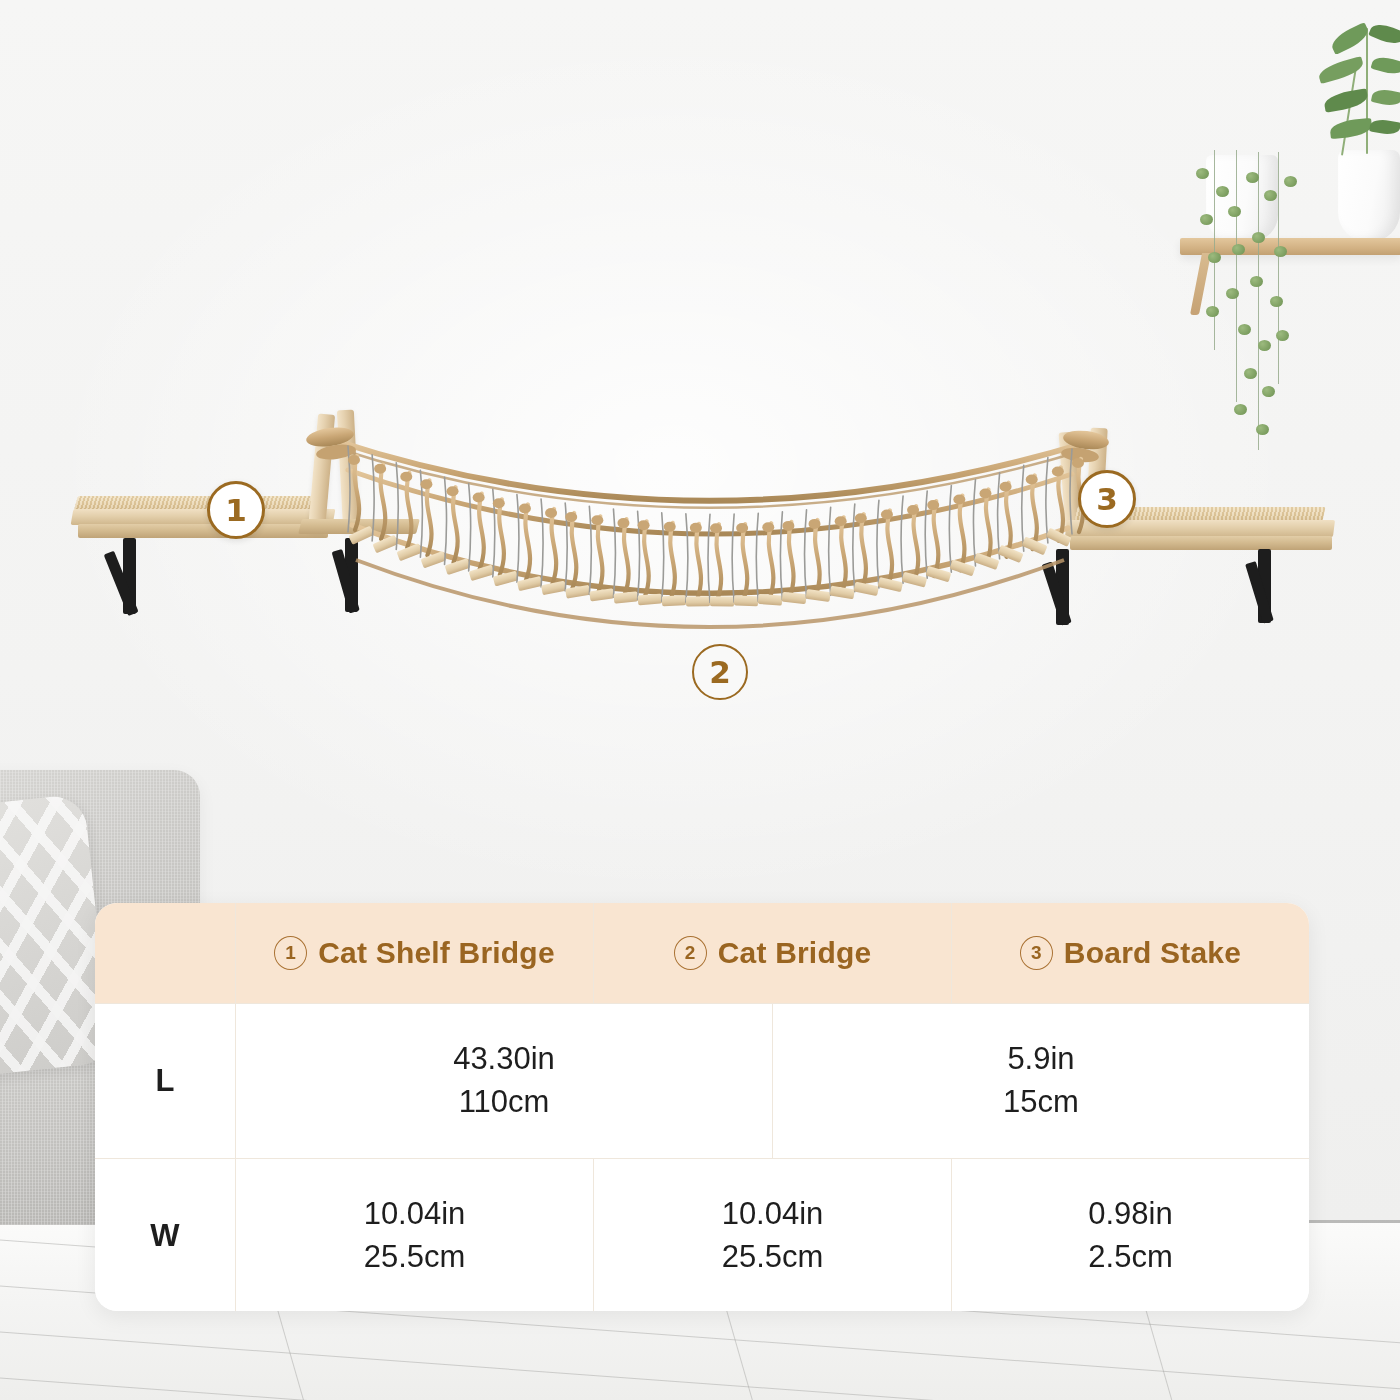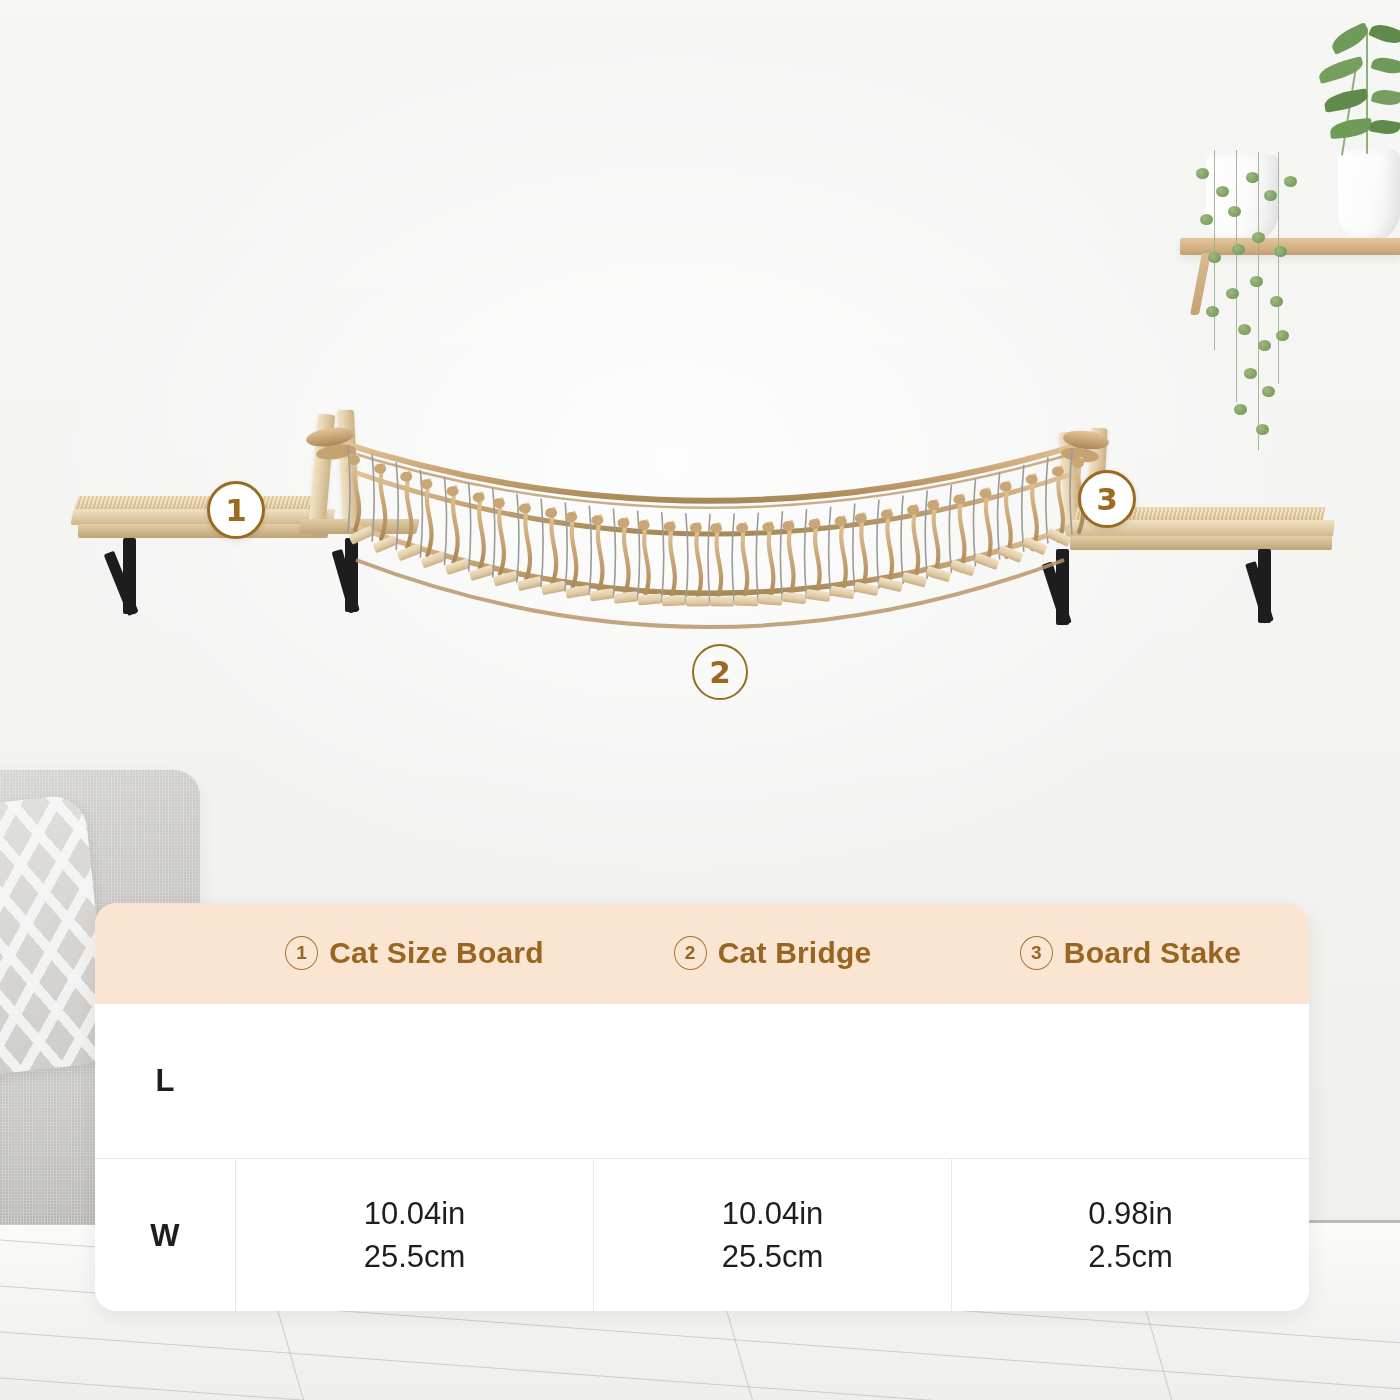--- a/index.html
+++ b/index.html
@@ -373,41 +373,49 @@
   <div class="callout" style="left:1078px;top:470px;">3</div>
 
 
   <div id="spec-table">
 
     <div class="thead">
       <div class="cell c-label"></div>
       <div class="cell c-data">
         <div class="hlabel">
           <span class="hnum">1</span>
-          <span>Cat Size Board</span>
+          <span>Cat Shelf Bridge</span>
         </div>
       </div>
       <div class="cell c-data">
         <div class="hlabel">
           <span class="hnum">2</span>
           <span>Cat Bridge</span>
         </div>
       </div>
       <div class="cell c-data">
         <div class="hlabel">
           <span class="hnum">3</span>
           <span>Board Stake</span>
         </div>
       </div>
     </div>
 
     <div class="trow">
       <div class="cell c-label">
         <span class="rlabel">L</span>
       </div>
+      <div class="cell c-data">
+        <div class="val">43.30in</div>
+        <div class="val">110cm</div>
+      </div>
+      <div class="cell c-data">
+        <div class="val">5.9in</div>
+        <div class="val">15cm</div>
+      </div>
     </div>
 
     <div class="trow">
       <div class="cell c-label">
         <span class="rlabel">W</span>
       </div>
       <div class="cell c-data">
         <div class="val">10.04in</div>
         <div class="val">25.5cm</div>
       </div>

